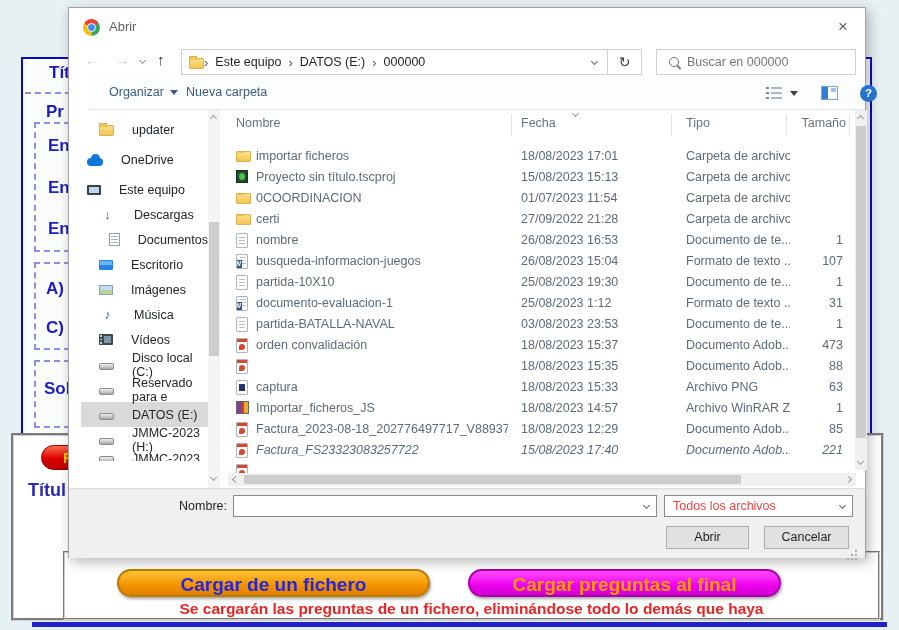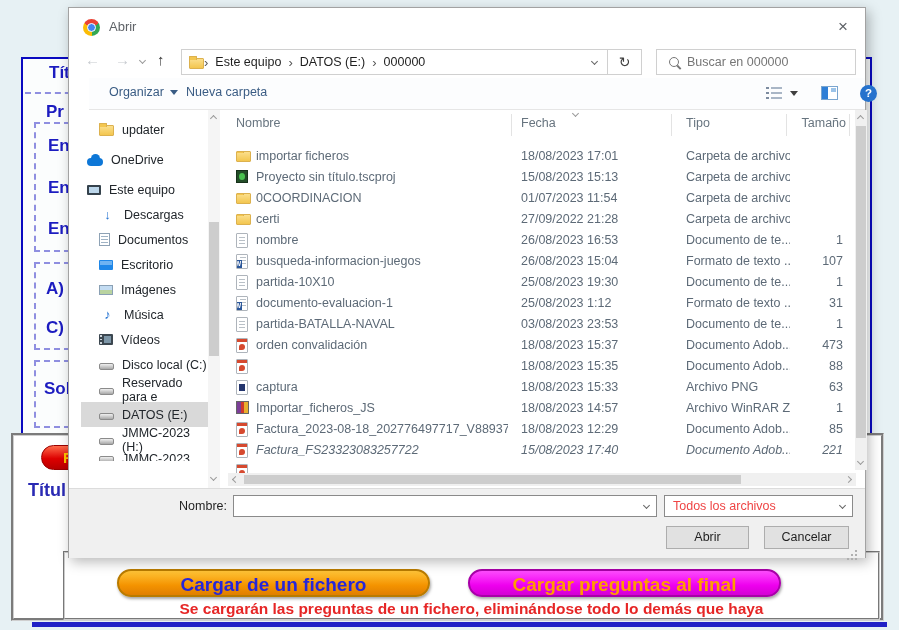--- a/index.html
+++ b/index.html
@@ -66,21 +66,21 @@
   .viewicon .c2{position:absolute;left:5px;top:0;width:11px;height:13px;
       background:repeating-linear-gradient(180deg,#a9b6c6 0 2px,transparent 2px 5px);}
   .previcon{position:absolute;top:8px;width:17px;height:14px;border:1px solid #7aa5cf;box-sizing:border-box;cursor:pointer;background:#fff;}
   .previcon::before{content:"";position:absolute;left:0;top:0;bottom:0;width:6px;background:#2f7fd6;}
   .previcon::after{content:"";position:absolute;right:1px;top:1px;width:5px;height:4px;background:#9cc3e8;}
   .helpicon{position:absolute;top:7px;width:17px;height:17px;border-radius:50%;background:#2572cd;color:#fff;
             text-align:center;line-height:17px;font-size:11.5px;font-weight:bold;cursor:pointer;}
 
   .mainarea{position:absolute;left:0;right:0;top:102px;height:378px;}
   .sidebar{position:absolute;left:12px;top:0;width:127px;height:378px;overflow:hidden;padding-top:7px;box-sizing:border-box;}
-  .sb-item{height:25px;display:flex;align-items:center;gap:8px;font-size:12.5px;color:#21262b;cursor:pointer;box-sizing:border-box;}
+  .sb-item{height:25px;display:flex;align-items:center;gap:18px;font-size:12.5px;color:#21262b;cursor:pointer;box-sizing:border-box;}
   .sb-item.gap{margin-top:5px;}
   .sb-item.sel{background:#d9d9d9;}
   .sb-item.clipped{height:9px;overflow:hidden;align-items:flex-start;}
   .sbi{width:17px;display:flex;justify-content:center;flex:0 0 auto;}
   .sb-scroll{position:absolute;left:139px;top:0;width:12px;height:378px;background:#f5f5f5;}
   .sb-thumb{position:absolute;left:1px;top:112px;width:10px;height:134px;background:#cdcdcd;}
 
   .filepanel{position:absolute;left:159px;top:0;width:639px;height:378px;}
   .fhead{position:absolute;left:0;top:0;width:628px;height:30px;}
   .fh{position:absolute;top:6px;color:#67747f;font-size:12.5px;cursor:pointer;}
@@ -247,21 +247,21 @@
           <span>OneDrive</span>
         </div>
         <div class="sb-item gap" style="padding-left: 6px;">
           <span class="sbi i-computer"></span>
           <span>Este equipo</span>
         </div>
         <div class="sb-item" style="padding-left: 18px;">
           <span class="sbi i-downloads"></span>
           <span>Descargas</span>
         </div>
-        <div class="sb-item" style="padding-left: 18px;">
+        <div class="sb-item" style="padding-left: 18px; justify-content: flex-end;">
           <span class="sbi i-documents"></span>
           <span>Documentos</span>
         </div>
         <div class="sb-item" style="padding-left: 18px;">
           <span class="sbi i-desktop"></span>
           <span>Escritorio</span>
         </div>
         <div class="sb-item" style="padding-left: 18px;">
           <span class="sbi i-pictures"></span>
           <span>Imágenes</span>

